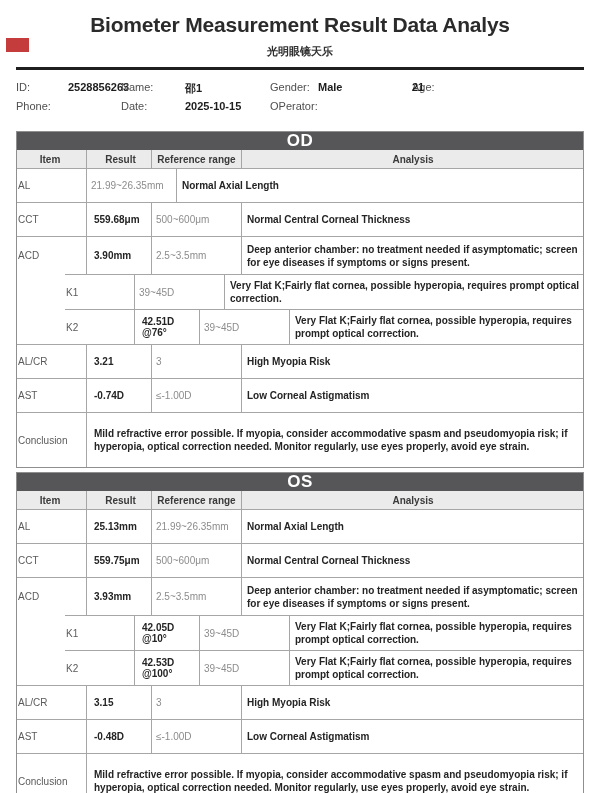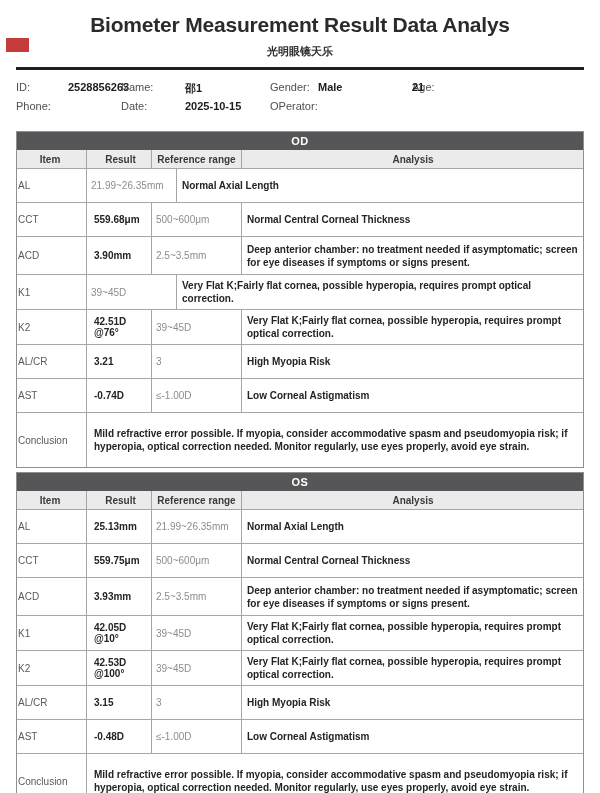--- a/index.html
+++ b/index.html
@@ -42,21 +42,21 @@
   .p3 { left: 169px; } .p4 { left: 254px; } .p5 { left: 302px; } .p6 { left: 396px; }
 
   .eyetable {
     margin-top: 16px;
     border: 1px solid #8f8f8f;
   }
   .eyetable.second { margin-top: 4px; }
   .eye-bar {
     height: 18px; line-height: 18px;
     background: #565658; color: #ffffff;
-    font-size: 11px; font-weight: bold; text-align: center;
+    font-size: 17px; font-weight: bold; text-align: center;
     letter-spacing: 0.5px;
   }
   .row { display: flex; align-items: stretch; }
   .thead { background: #ebebeb; }
   .thead .cell {
     justify-content: center; text-align: center;
     font-weight: bold; color: #3a3a3a;
     min-height: 18px; padding-top: 0; padding-bottom: 0;
   }
   .cell {
@@ -67,21 +67,21 @@
     border-left: 1px solid #a6a6a6;
   }
   .cell:first-child { border-left: none; }
   .body-row, .conclusion-row { border-top: 1px solid #a6a6a6; }
   .c-item   { width: 69px; padding-left: 1px; color: #5a5a5a; }
   .c-result { width: 65px; padding-left: 7px; font-weight: bold; color: #242424; }
   .c-ref    { width: 90px; color: #8c8c8c; }
   .c-analysis { flex: 1; padding-left: 5px; font-weight: bold; color: #242424; line-height: 13px; }
   .body-row { min-height: 33px; }
   .body-row:nth-child(3) { min-height: 37px; }
-  .body-row:nth-child(4), .body-row:nth-child(5) { min-height: 34px; }
+  .body-row:nth-child(4), .body-row:nth-child(5) { min-height: 34px; margin-left: 48px; }
   .conclusion-row { min-height: 54px; }
   .c-merged {
     flex: 1; font-weight: bold; color: #242424;
     line-height: 13.5px; padding: 5px 8px 5px 7px;
   }
 </style>
 </head>
 <body>
 
 <div class="red-marker"></div>

